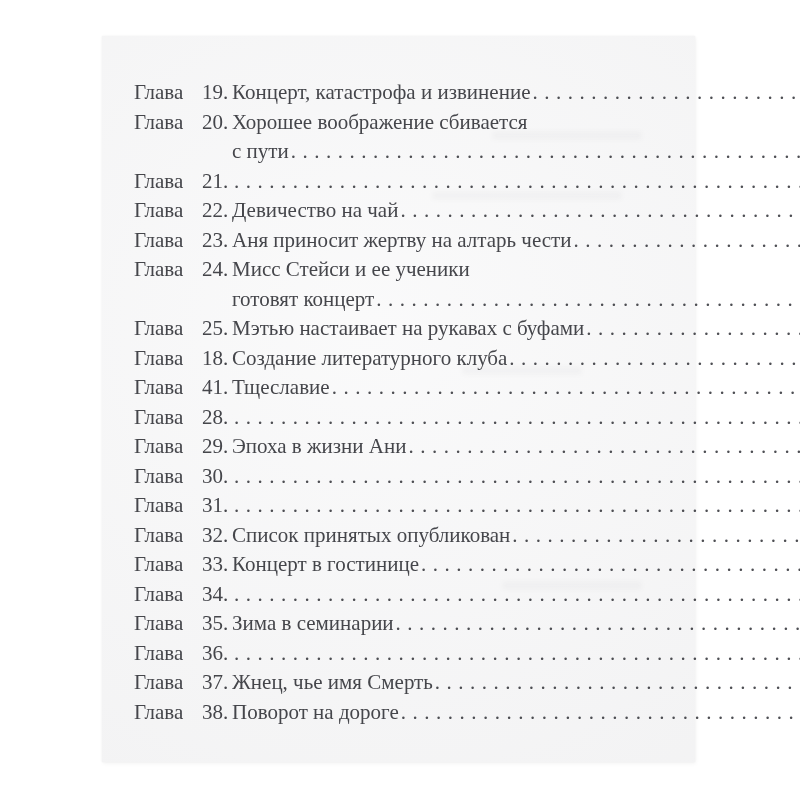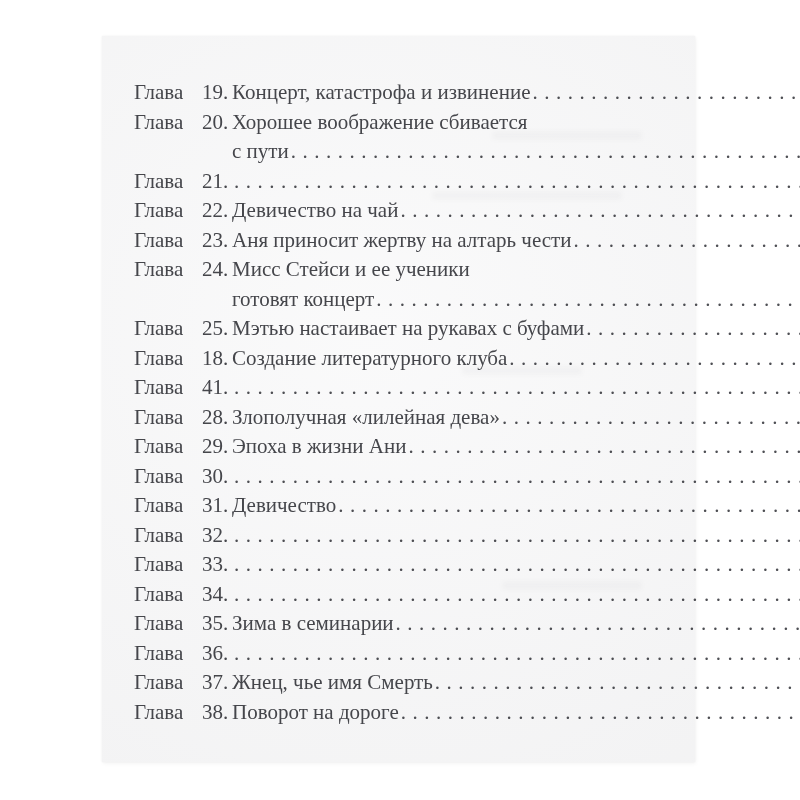--- a/index.html
+++ b/index.html
@@ -163,31 +163,31 @@
             <span class="dots"></span>
           </div>
         </span>
   </div>
 
   <div class="toc-entry">
     <span class="col-label">Глава</span>
     <span class="col-num">41.</span>
     <span class="col-title">
           <div class="title-line">
+            <span class="t">Тщеславие</span>
             <span class="dots"></span>
           </div>
         </span>
   </div>
 
   <div class="toc-entry">
     <span class="col-label">Глава</span>
     <span class="col-num">28.</span>
     <span class="col-title">
           <div class="title-line">
-            <span class="t">Злополучная «лилейная дева»</span>
             <span class="dots"></span>
           </div>
         </span>
   </div>
 
   <div class="toc-entry">
     <span class="col-label">Глава</span>
     <span class="col-num">29.</span>
     <span class="col-title">
           <div class="title-line">
@@ -205,41 +205,42 @@
             <span class="dots"></span>
           </div>
         </span>
   </div>
 
   <div class="toc-entry">
     <span class="col-label">Глава</span>
     <span class="col-num">31.</span>
     <span class="col-title">
           <div class="title-line">
-            <span class="t">Девичество</span>
             <span class="dots"></span>
           </div>
         </span>
   </div>
 
   <div class="toc-entry">
     <span class="col-label">Глава</span>
     <span class="col-num">32.</span>
     <span class="col-title">
           <div class="title-line">
+            <span class="t">Список принятых опубликован</span>
             <span class="dots"></span>
           </div>
         </span>
   </div>
 
   <div class="toc-entry">
     <span class="col-label">Глава</span>
     <span class="col-num">33.</span>
     <span class="col-title">
           <div class="title-line">
+            <span class="t">Концерт в гостинице</span>
             <span class="dots"></span>
           </div>
         </span>
   </div>
 
   <div class="toc-entry">
     <span class="col-label">Глава</span>
     <span class="col-num">34.</span>
     <span class="col-title">
           <div class="title-line">

